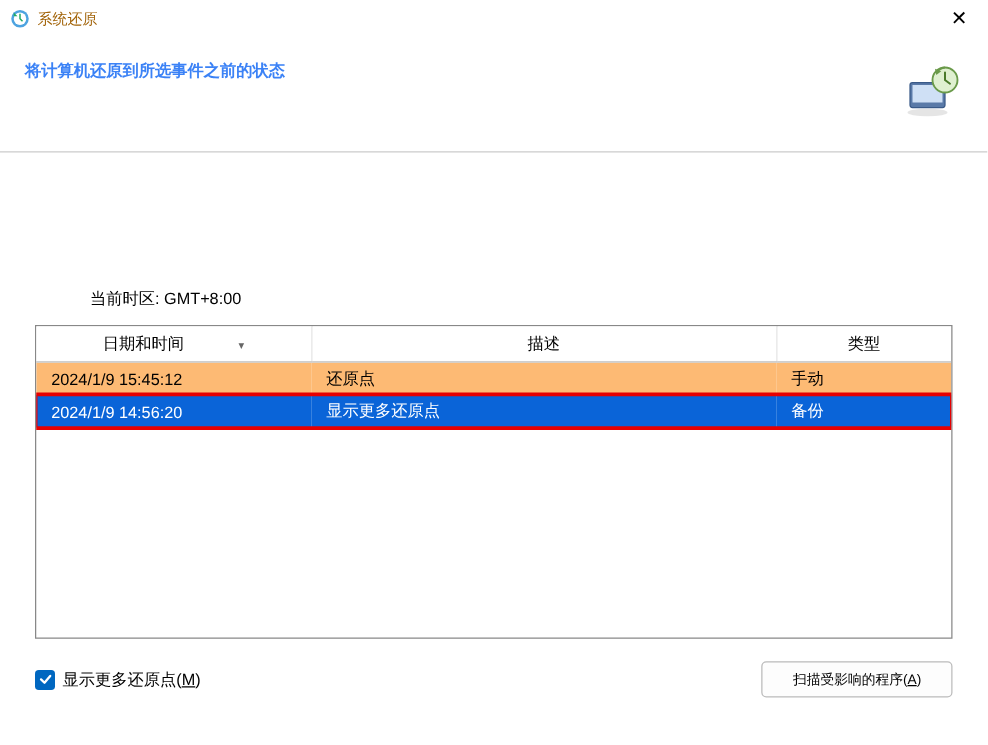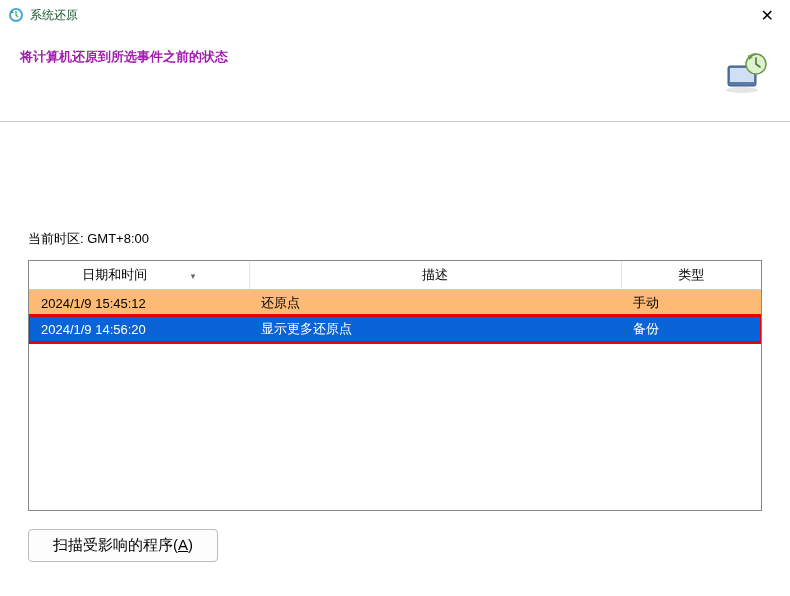--- a/index.html
+++ b/index.html
@@ -18,50 +18,51 @@
       height: 30px;
       padding: 0 8px;
       background: #fff;
     }
     .titlebar-left {
       display: flex;
       align-items: center;
       gap: 6px;
     }
     .titlebar-icon { width: 16px; height: 16px; }
-    .titlebar-title { font-size: 12px; color: #14532d; }
+    .titlebar-title { font-size: 12px; color: #a16207; }
     .close-btn {
       font-size: 16px;
       color: #000;
       padding: 2px 8px;
       cursor: pointer;
     }
     .header {
       display: flex;
       align-items: flex-start;
       justify-content: space-between;
       padding: 18px 20px 0 20px;
     }
     .header-title {
       font-size: 13px;
       font-weight: bold;
-      color: #a21caf;
+      color: #3b82f6;
     }
     .header-icon { width: 48px; height: 48px; }
     .divider {
       border-top: 1px solid #ccc;
       margin-top: 25px;
     }
     .content {
       padding: 0 28px;
     }
     .timezone {
       margin-top: 108px;
       font-size: 13px;
       margin-bottom: 12px;
+      margin-left: 44px;
     }
     .table-wrap {
       border: 1px solid #888;
       height: 251px;
       overflow: hidden;
     }
     table {
       width: 100%;
       border-collapse: collapse;
       table-layout: fixed;
@@ -118,21 +119,21 @@
       align-items: center;
       justify-content: center;
     }
     .checkbox svg { width: 11px; height: 11px; }
     .checkbox-label { font-size: 13px; }
     .scan-btn {
       border: 1px solid #bbb;
       border-radius: 4px;
       background: #fdfdfd;
       padding: 6px 24px;
-      font-size: 15px;
+      font-size: 11px;
       cursor: pointer;
       font-family: inherit;
     }
     .underline { text-decoration: underline; }
   </style>
 </head>
 <body>
 
 <div class="titlebar">
   <div class="titlebar-left">
@@ -196,16 +197,26 @@
             <td>2024/1/9 14:56:20</td>
             <td>显示更多还原点</td>
             <td>备份</td>
           </tr>
         </tbody>
     </table>
   </div>
 </div>
 
 <div class="footer">
+  <label class="checkbox-wrap">
+    <span class="checkbox">
+      <svg viewBox="0 0 12 12">
+          <path d="M2 6 L5 9 L10 3" stroke="#fff" stroke-width="2" fill="none" stroke-linecap="round" stroke-linejoin="round"></path>
+        </svg>
+    </span>
+    <span class="checkbox-label">
+      <span>显示更多还原点(</span><span class="underline">M</span><span>)</span>
+    </span>
+  </label>
   <button class="scan-btn">
     <span>扫描受影响的程序(</span><span class="underline">A</span><span>)</span>
   </button>
 </div>
 
 </body></html>

